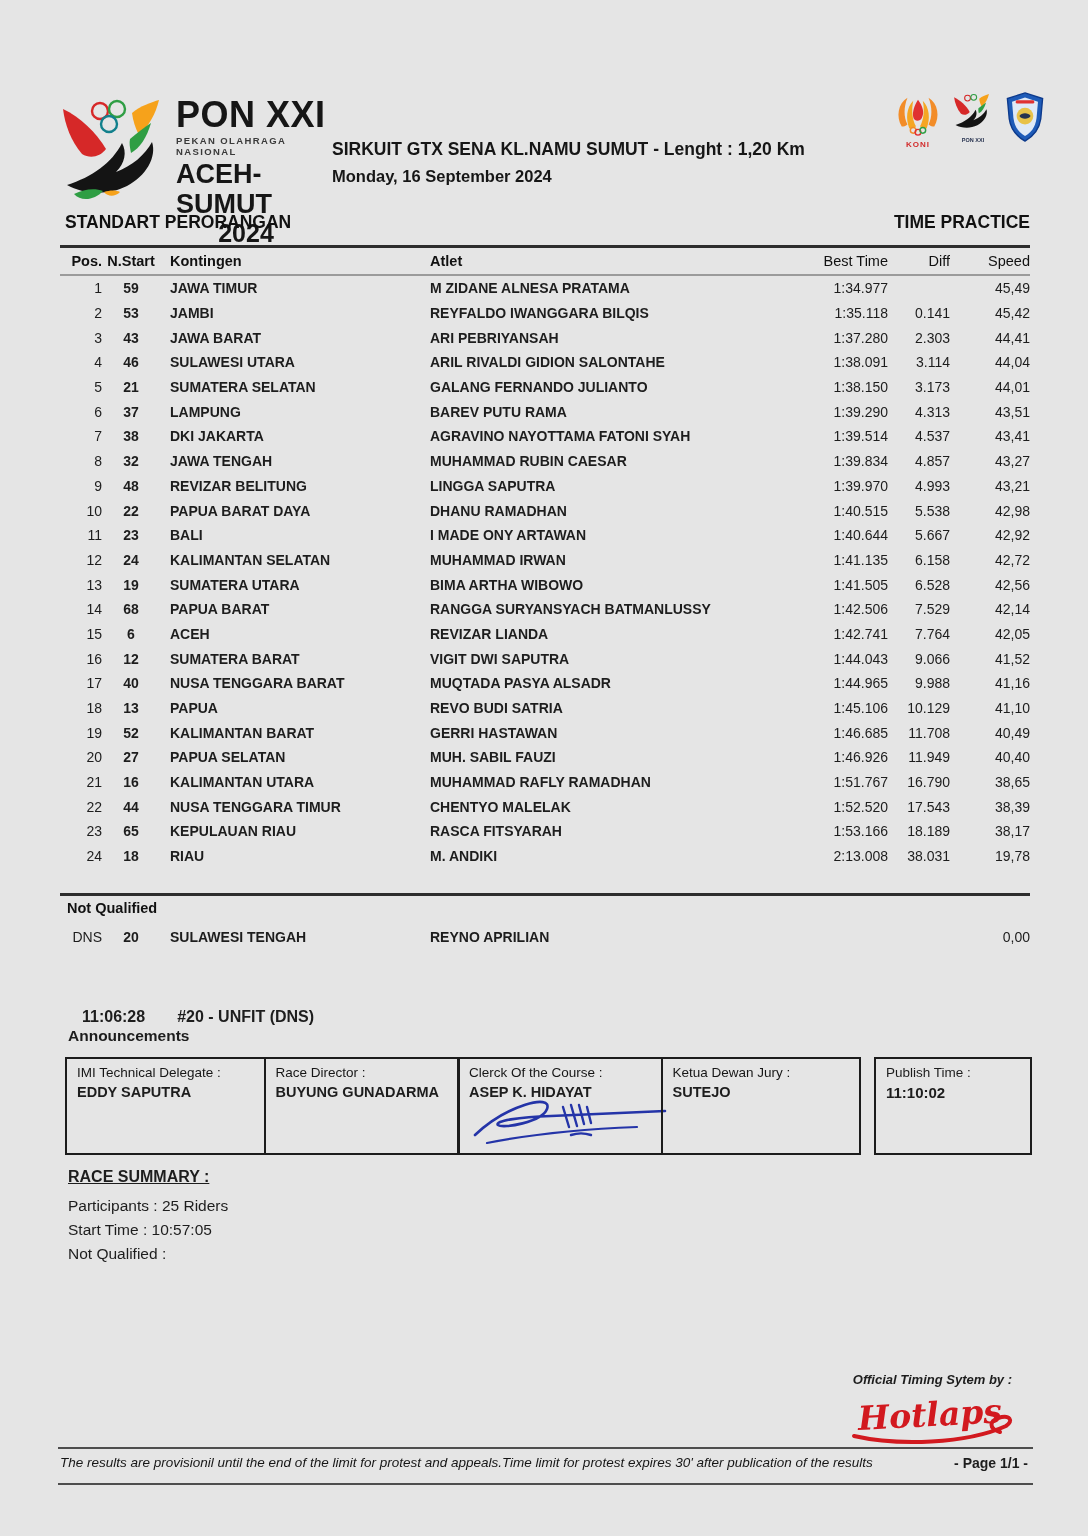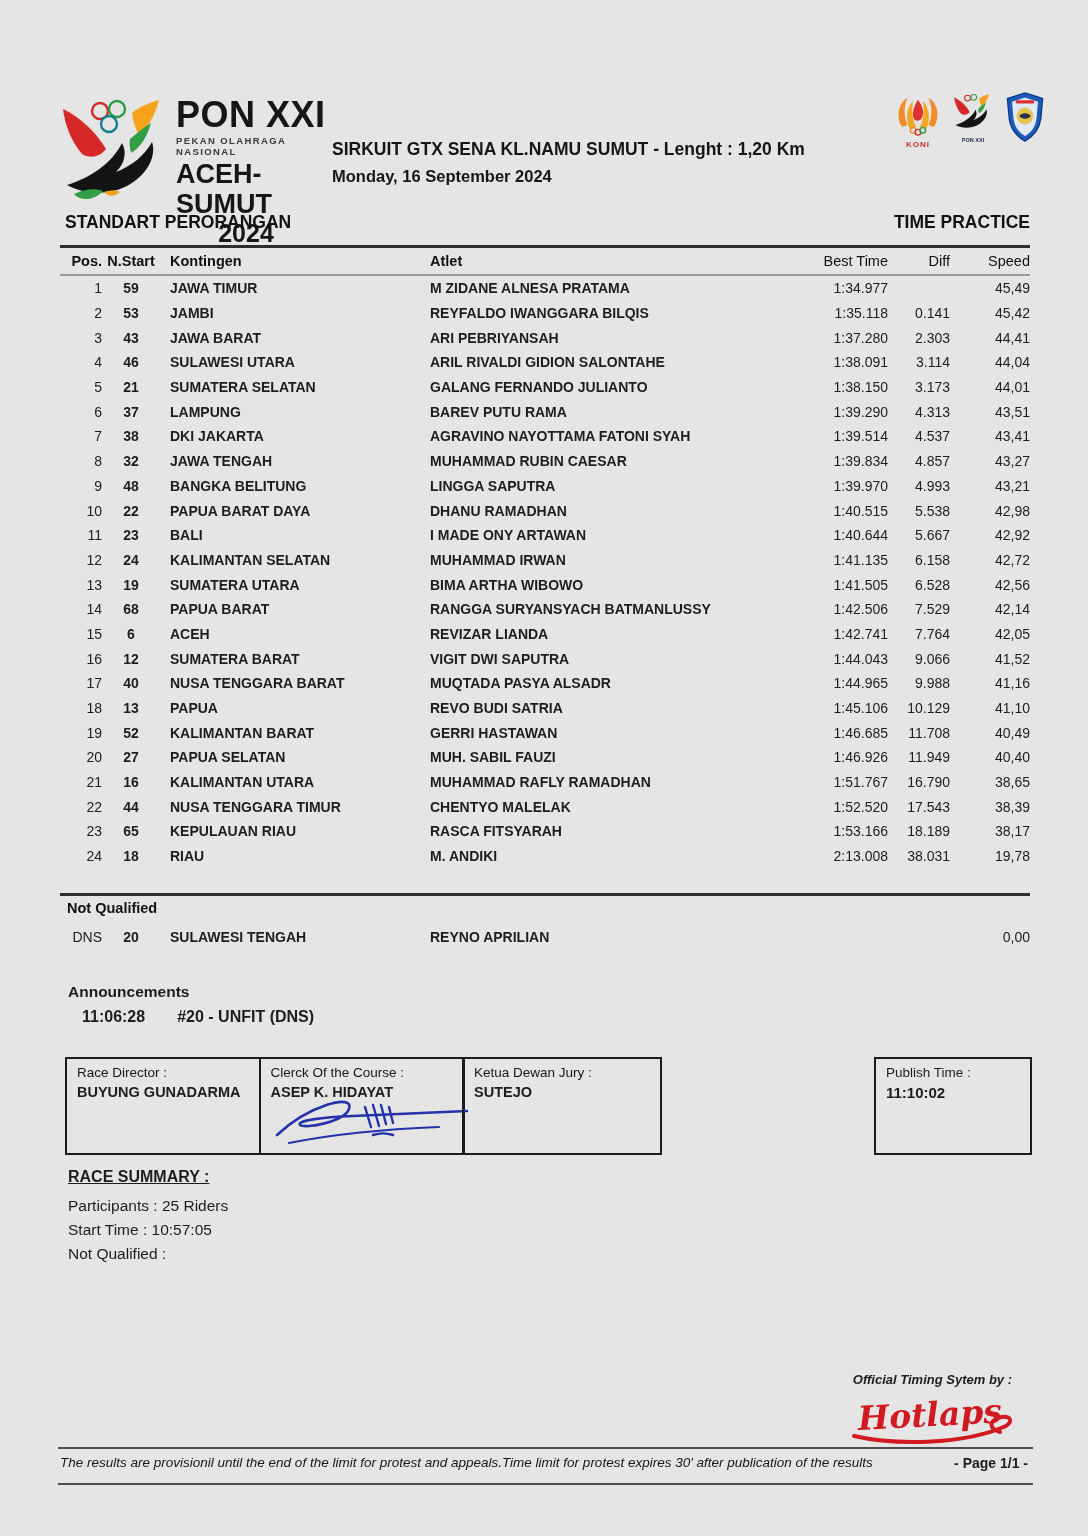--- a/index.html
+++ b/index.html
@@ -62,21 +62,21 @@
   .nq-band {
     position:absolute; left:60px; top:893px; width:970px; height:27px;
     background:#e5e5e5; border-top:3px solid #2d2d2d;
     display:flex; align-items:center;
     font-size:14.5px; font-weight:700; color:#111; padding-left:7px;
   }
   .nq-rows { position:absolute; left:60px; top:924px; width:970px; }
   .nq-rows .trow { height:26px; }
 
   
-  .ann-title { position:absolute; left:68px; top:983px; font-size:15.5px; font-weight:700; }
+  .ann-title { position:absolute; left:68px; top:1027px; font-size:15.5px; font-weight:700; }
   .ann-item  { position:absolute; left:82px; top:1008px; font-size:16px; font-weight:700; display:flex; }
   .ann-text  { margin-left:32px; }
 
   
   .officials { position:absolute; left:65px; top:1057px; display:flex; }
   .obox {
     border:2.5px solid #1c1c1c; height:98px; padding:6px 10px;
     background:transparent; position:relative; margin-left:-2.5px;
   }
   .obox:first-child { margin-left:0; }
@@ -260,21 +260,21 @@
           <div class="cell c-kontingen">JAWA TENGAH</div>
           <div class="cell c-atlet">MUHAMMAD RUBIN CAESAR</div>
           <div class="cell c-best_time">1:39.834</div>
           <div class="cell c-diff">4.857</div>
           <div class="cell c-speed">43,27</div>
         </div>
 
         <div class="trow">
           <div class="cell c-pos">9</div>
           <div class="cell c-nstart">48</div>
-          <div class="cell c-kontingen">BANGKA BELITUNG</div>
+          <div class="cell c-kontingen">REVIZAR BELITUNG</div>
           <div class="cell c-atlet">LINGGA SAPUTRA</div>
           <div class="cell c-best_time">1:39.970</div>
           <div class="cell c-diff">4.993</div>
           <div class="cell c-speed">43,21</div>
         </div>
 
         <div class="trow">
           <div class="cell c-pos">10</div>
           <div class="cell c-nstart">22</div>
           <div class="cell c-kontingen">PAPUA BARAT DAYA</div>
@@ -440,20 +440,24 @@
       </div>
     </div>
 
   <div class="ann-title">Announcements</div>
   <div class="ann-item">
     <span>11:06:28</span>
     <span class="ann-text">#20 - UNFIT (DNS)</span>
   </div>
 
   <div class="officials">
+    <div class="obox ob1">
+      <div class="obox-role">IMI Technical Delegate :</div>
+      <div class="obox-name">EDDY SAPUTRA</div>
+    </div>
     <div class="obox ob2">
       <div class="obox-role">Race Director :</div>
       <div class="obox-name">BUYUNG GUNADARMA</div>
     </div>
     <div class="obox ob3">
       <div class="obox-role">Clerck Of the Course :</div>
       <div class="obox-name">ASEP K. HIDAYAT</div>
       <svg class="signature" viewBox="0 0 230 64">
         <path d="M8,44 C40,14 86,2 80,18 C75,31 36,38 31,34 C27,30 52,26 84,25 C112,24 150,22 198,20" fill="none" stroke="#2434a8" stroke-width="2.6" stroke-linecap="round"></path>
         <path d="M20,52 C70,42 120,38 170,36" fill="none" stroke="#2434a8" stroke-width="2.2" stroke-linecap="round"></path>

